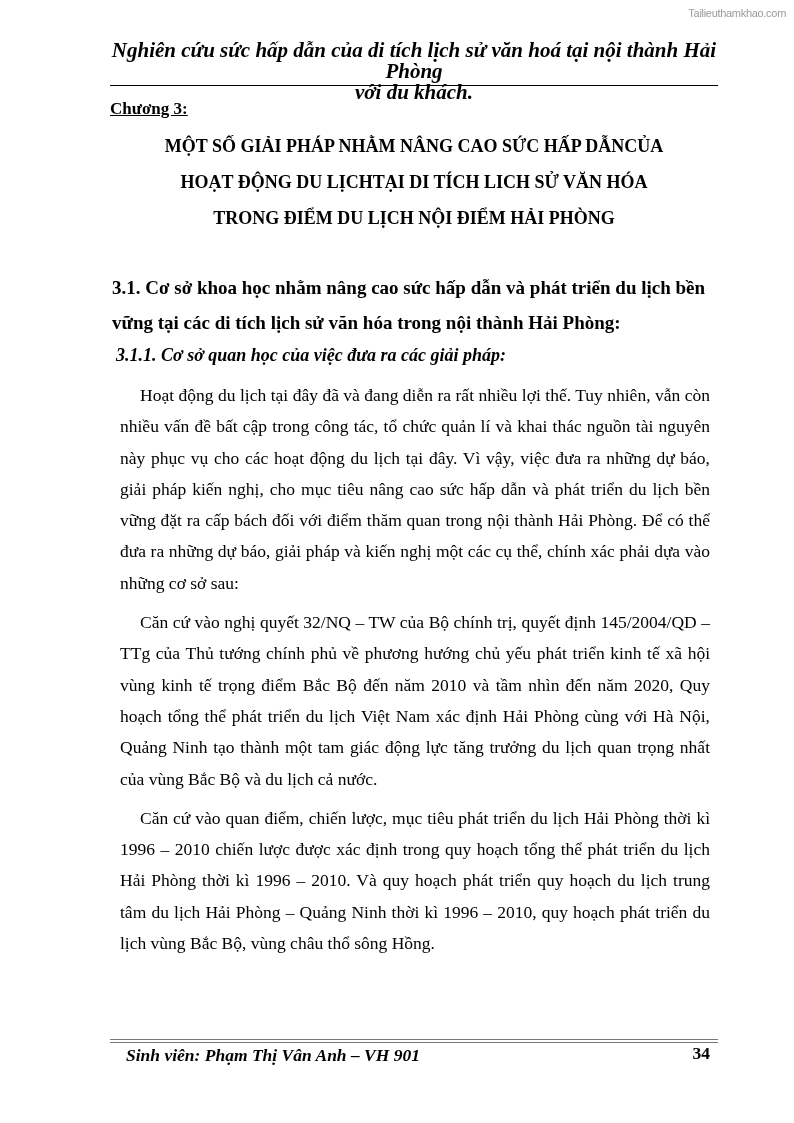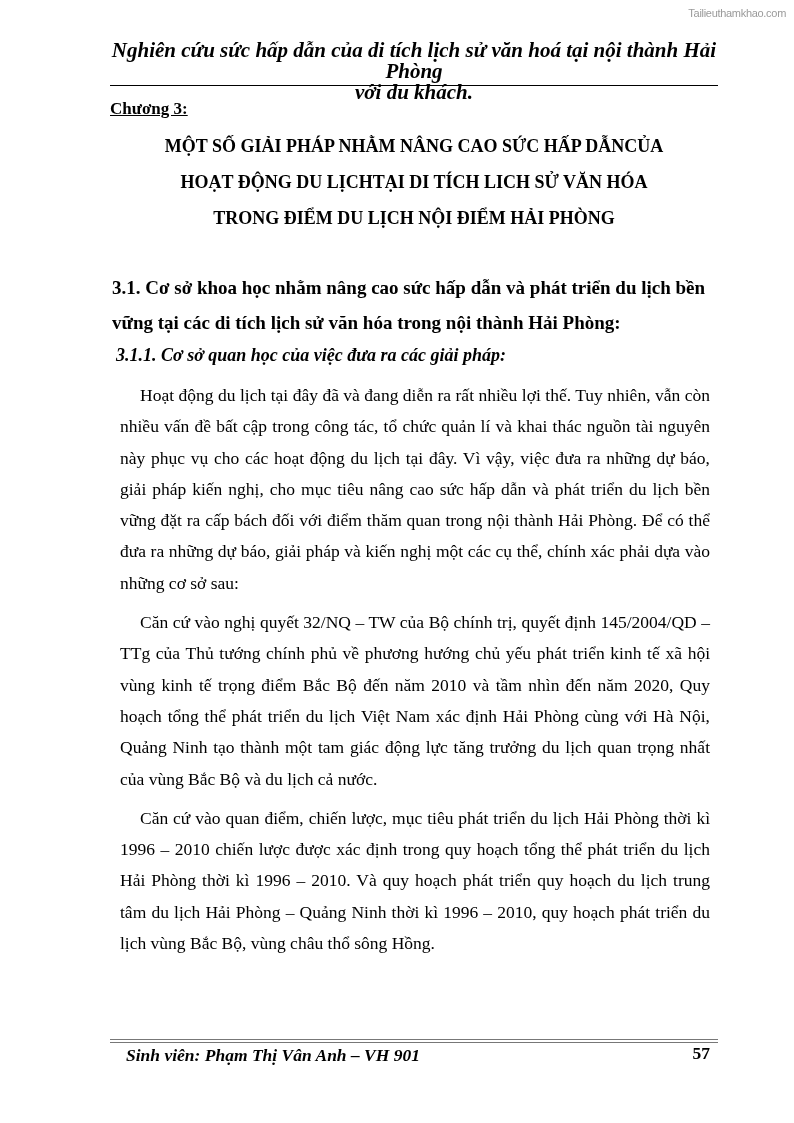--- a/index.html
+++ b/index.html
@@ -46,13 +46,13 @@
 <div class="h3">3.1.1. Cơ sở quan học của việc đưa ra các giải pháp:</div>
 
 <div class="body">
   <p>Hoạt động du lịch tại đây đã và đang diễn ra rất nhiều lợi thế. Tuy nhiên, vẫn còn nhiều vấn đề bất cập trong công tác, tổ chức quản lí và khai thác nguồn tài nguyên này phục vụ cho các hoạt động du lịch tại đây. Vì vậy, việc đưa ra những dự báo, giải pháp kiến nghị, cho mục tiêu nâng cao sức hấp dẫn và phát triển du lịch bền vững đặt ra cấp bách đối với điểm thăm quan trong nội thành Hải Phòng. Để có thể đưa ra những dự báo, giải pháp và kiến nghị một các cụ thể, chính xác phải dựa vào những cơ sở sau:</p>
   <p>Căn cứ vào nghị quyết 32/NQ – TW của Bộ chính trị, quyết định 145/2004/QD – TTg của Thủ tướng chính phủ về phương hướng chủ yếu phát triển kinh tế xã hội vùng kinh tế trọng điểm Bắc Bộ đến năm 2010 và tầm nhìn đến năm 2020, Quy hoạch tổng thể phát triển du lịch Việt Nam xác định Hải Phòng cùng với Hà Nội, Quảng Ninh tạo thành một tam giác động lực tăng trưởng du lịch quan trọng nhất của vùng Bắc Bộ và du lịch cả nước.</p>
   <p>Căn cứ vào quan điểm, chiến lược, mục tiêu phát triển du lịch Hải Phòng thời kì 1996 – 2010 chiến lược được xác định trong quy hoạch tổng thể phát triển du lịch Hải Phòng thời kì 1996 – 2010. Và quy hoạch phát triển quy hoạch du lịch trung tâm du lịch Hải Phòng – Quảng Ninh thời kì 1996 – 2010, quy hoạch phát triển du lịch vùng Bắc Bộ, vùng châu thổ sông Hồng.</p>
 </div>
 
 <div class="footer-rule"></div>
 <div class="footer-left">Sinh viên: Phạm Thị Vân Anh – VH 901</div>
-<div class="footer-right">57</div>
+<div class="footer-right">34</div>
 
 </body></html>

